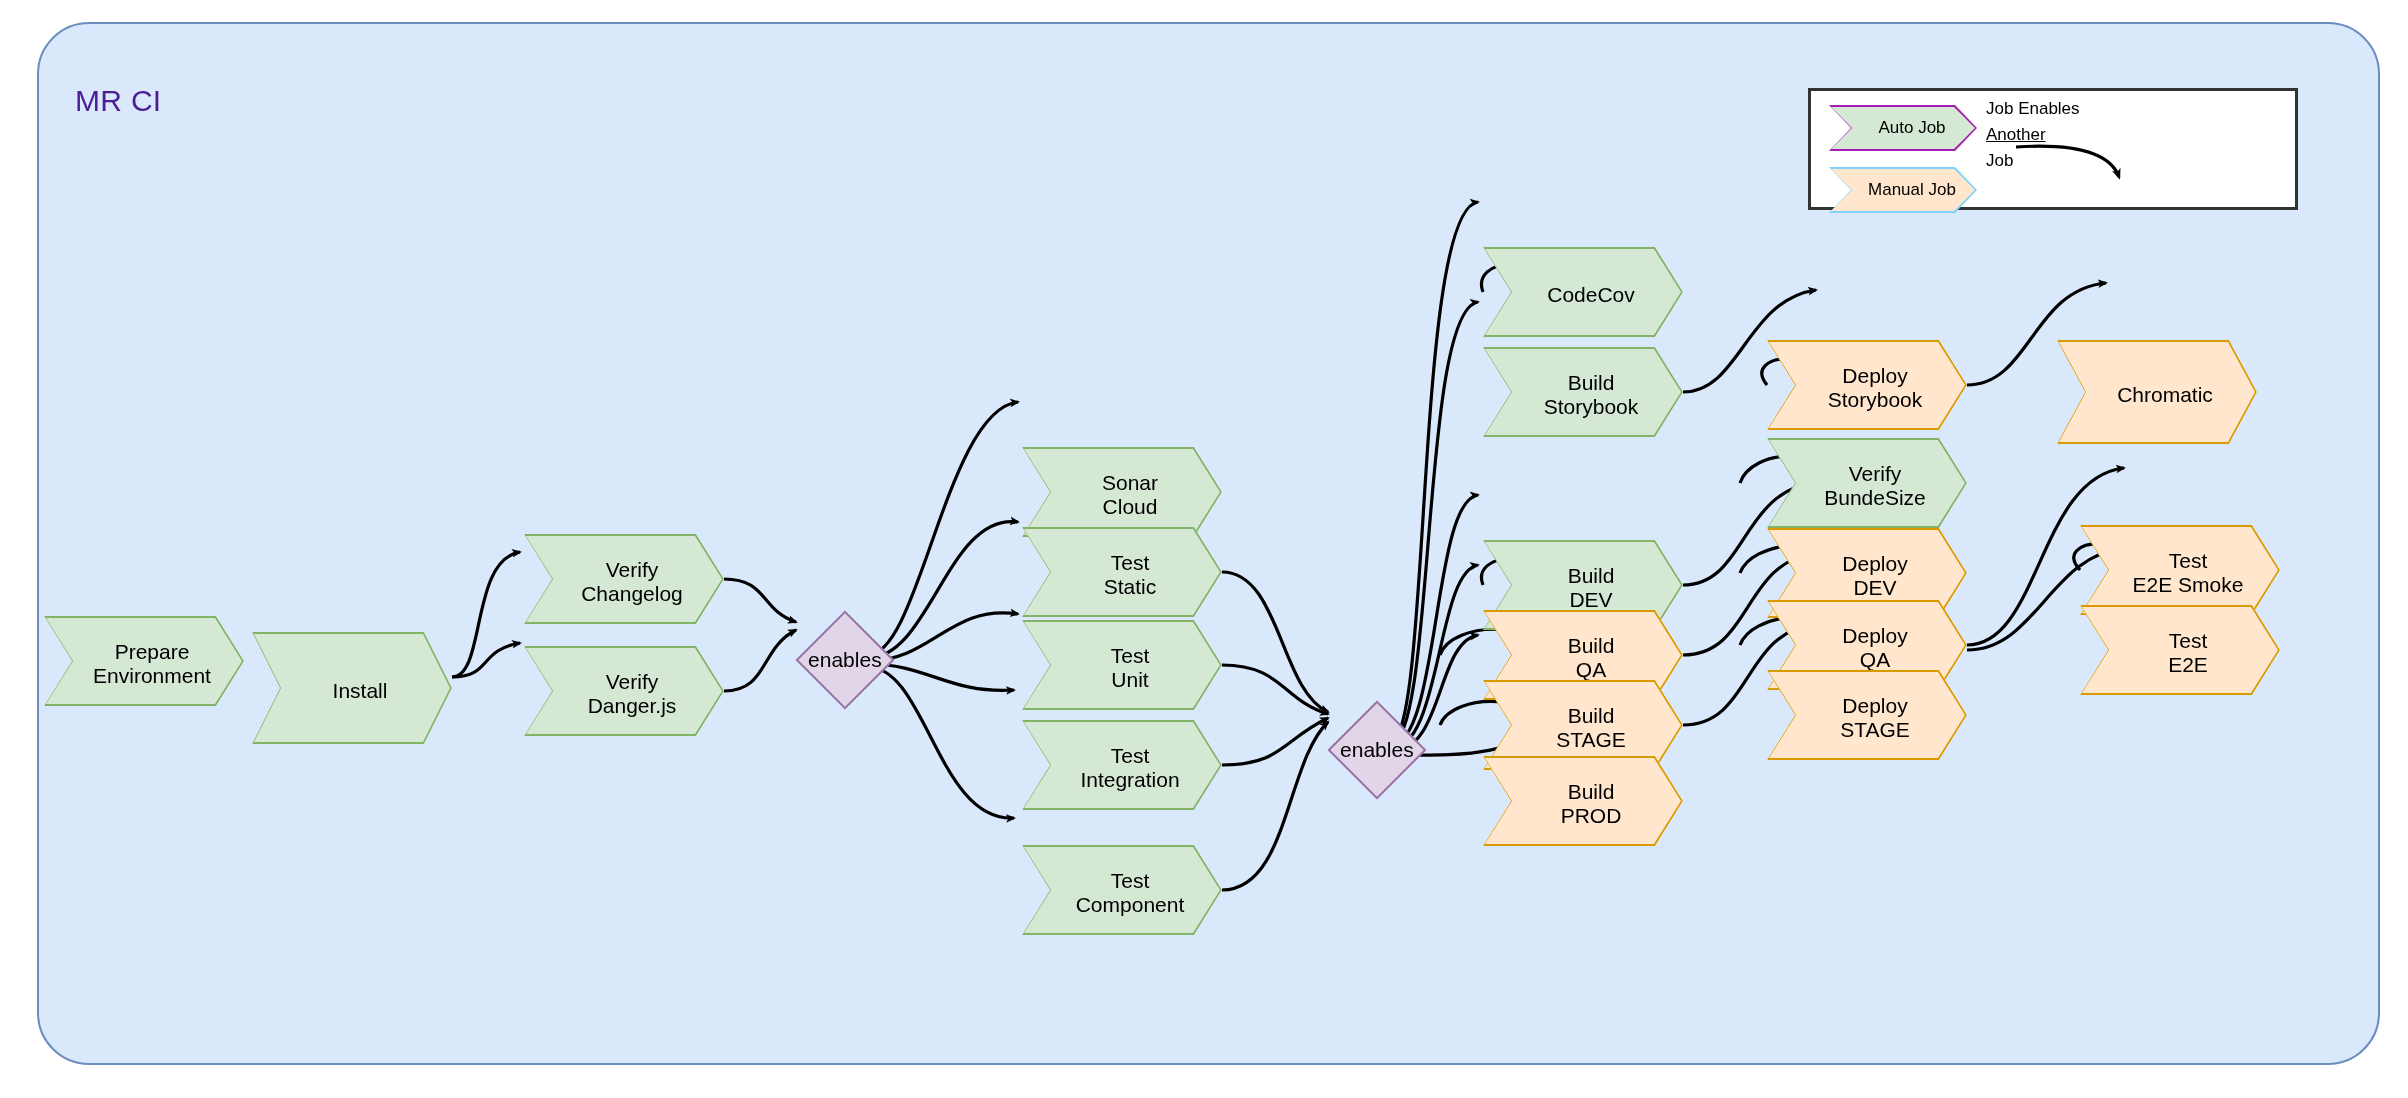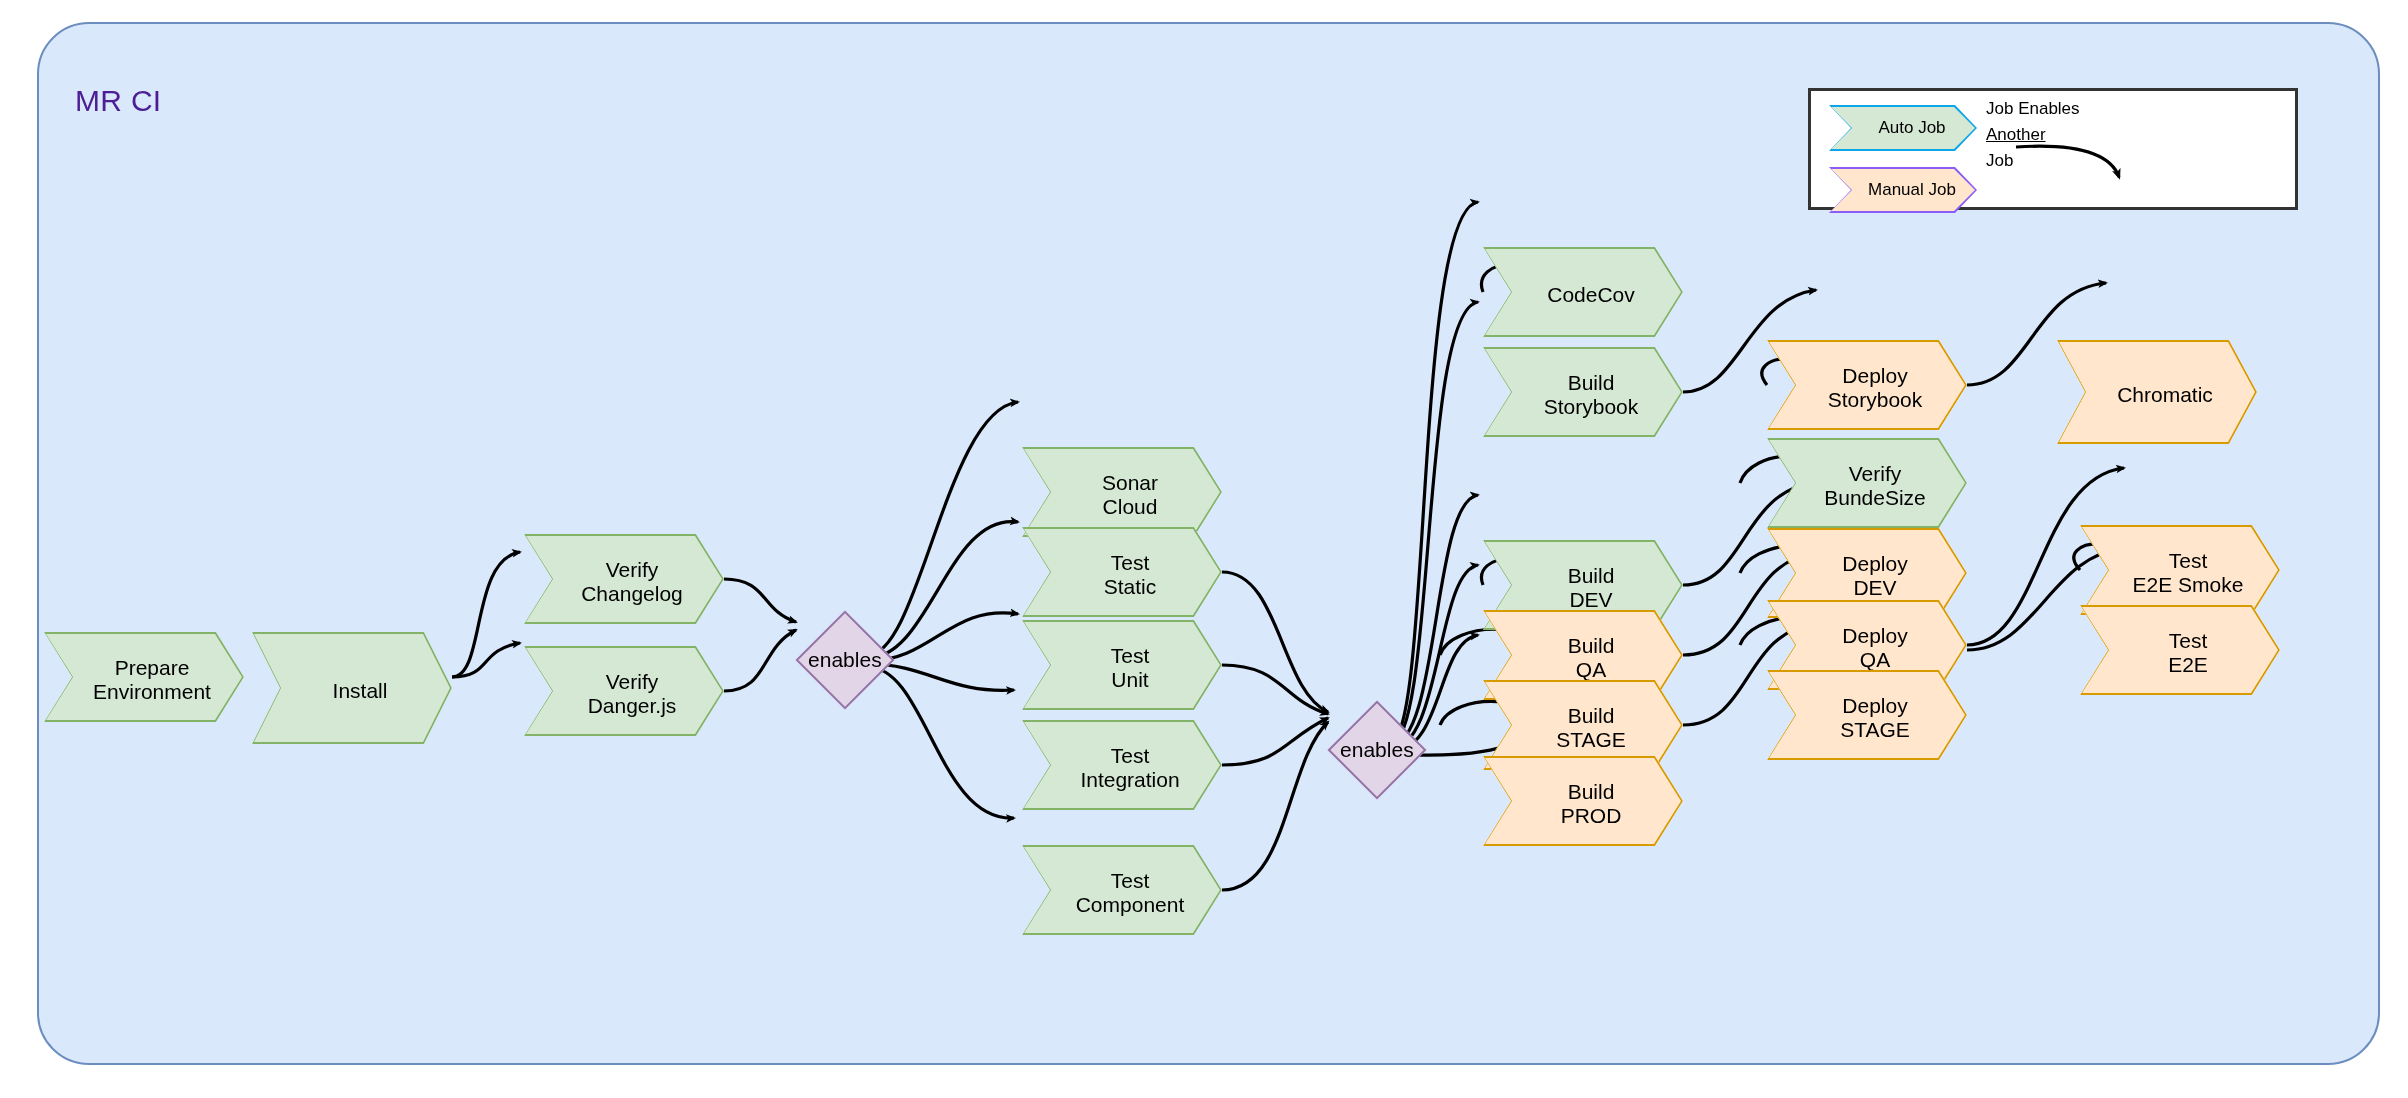--- a/index.html
+++ b/index.html
@@ -110,22 +110,22 @@
   .legend-node {
     position: absolute;
     box-sizing: border-box;
     display: flex;
     align-items: center;
     justify-content: center;
     font-size: 17px;
     color: #000000;
     padding-left: 18px;
   }
-  .legend-node.auto   { background: #0ea5e9; }
-  .legend-node.manual { background: #8b5cf6; }
+  .legend-node.auto   { background: #a21caf; }
+  .legend-node.manual { background: #7dd3fc; }
   .legend-node {
     clip-path: polygon(0% 0%, calc(100% - 22px) 0%, 100% 50%, calc(100% - 22px) 100%, 0% 100%, 22px 50%);
   }
   .legend-node .lg-fill {
     position: absolute;
     left: 2px; top: 2px; right: 2px; bottom: 2px;
     clip-path: polygon(0% 0%, calc(100% - 21px) 0%, 100% 50%, calc(100% - 21px) 100%, 0% 100%, 21px 50%);
     z-index: 0;
   }
   .legend-node.auto .lg-fill   { background: #d5e8d4; }
@@ -195,21 +195,21 @@
       <path d="M1967,385 C2030,385 2032,290 2106,283"></path>
       <path d="M1683,585 C1746,585 1740,492 1816,482"></path>
       <path d="M1683,655 C1752,655 1742,562 1816,553"></path>
       <path d="M1683,725 C1752,725 1742,632 1816,624"></path>
       <path d="M1967,645 C2040,645 2038,478 2124,468"></path>
       <path d="M1967,650 C2036,650 2050,556 2124,548"></path>
     </g>
   </svg>
 
   <div id="nodes-layer">
-      <div class="node auto" style="left: 44px; top: 632px; width: 200px; height: 90px;"><span class="node-inner">Prepare
+      <div class="node auto" style="left: 44px; top: 616px; width: 200px; height: 90px;"><span class="node-inner">Prepare
 Environment</span></div>
       <div class="node auto" style="left: 252px; top: 632px; width: 200px; height: 112px;"><span class="node-inner">Install</span></div>
       <div class="node auto" style="left: 524px; top: 534px; width: 200px; height: 90px;"><span class="node-inner">Verify
 Changelog</span></div>
       <div class="node auto" style="left: 524px; top: 646px; width: 200px; height: 90px;"><span class="node-inner">Verify
 Danger.js</span></div>
       <div class="node auto" style="left: 1022px; top: 447px; width: 200px; height: 90px;"><span class="node-inner">Sonar
 Cloud</span></div>
       <div class="node auto" style="left: 1022px; top: 527px; width: 200px; height: 90px;"><span class="node-inner">Test
 Static</span></div>

